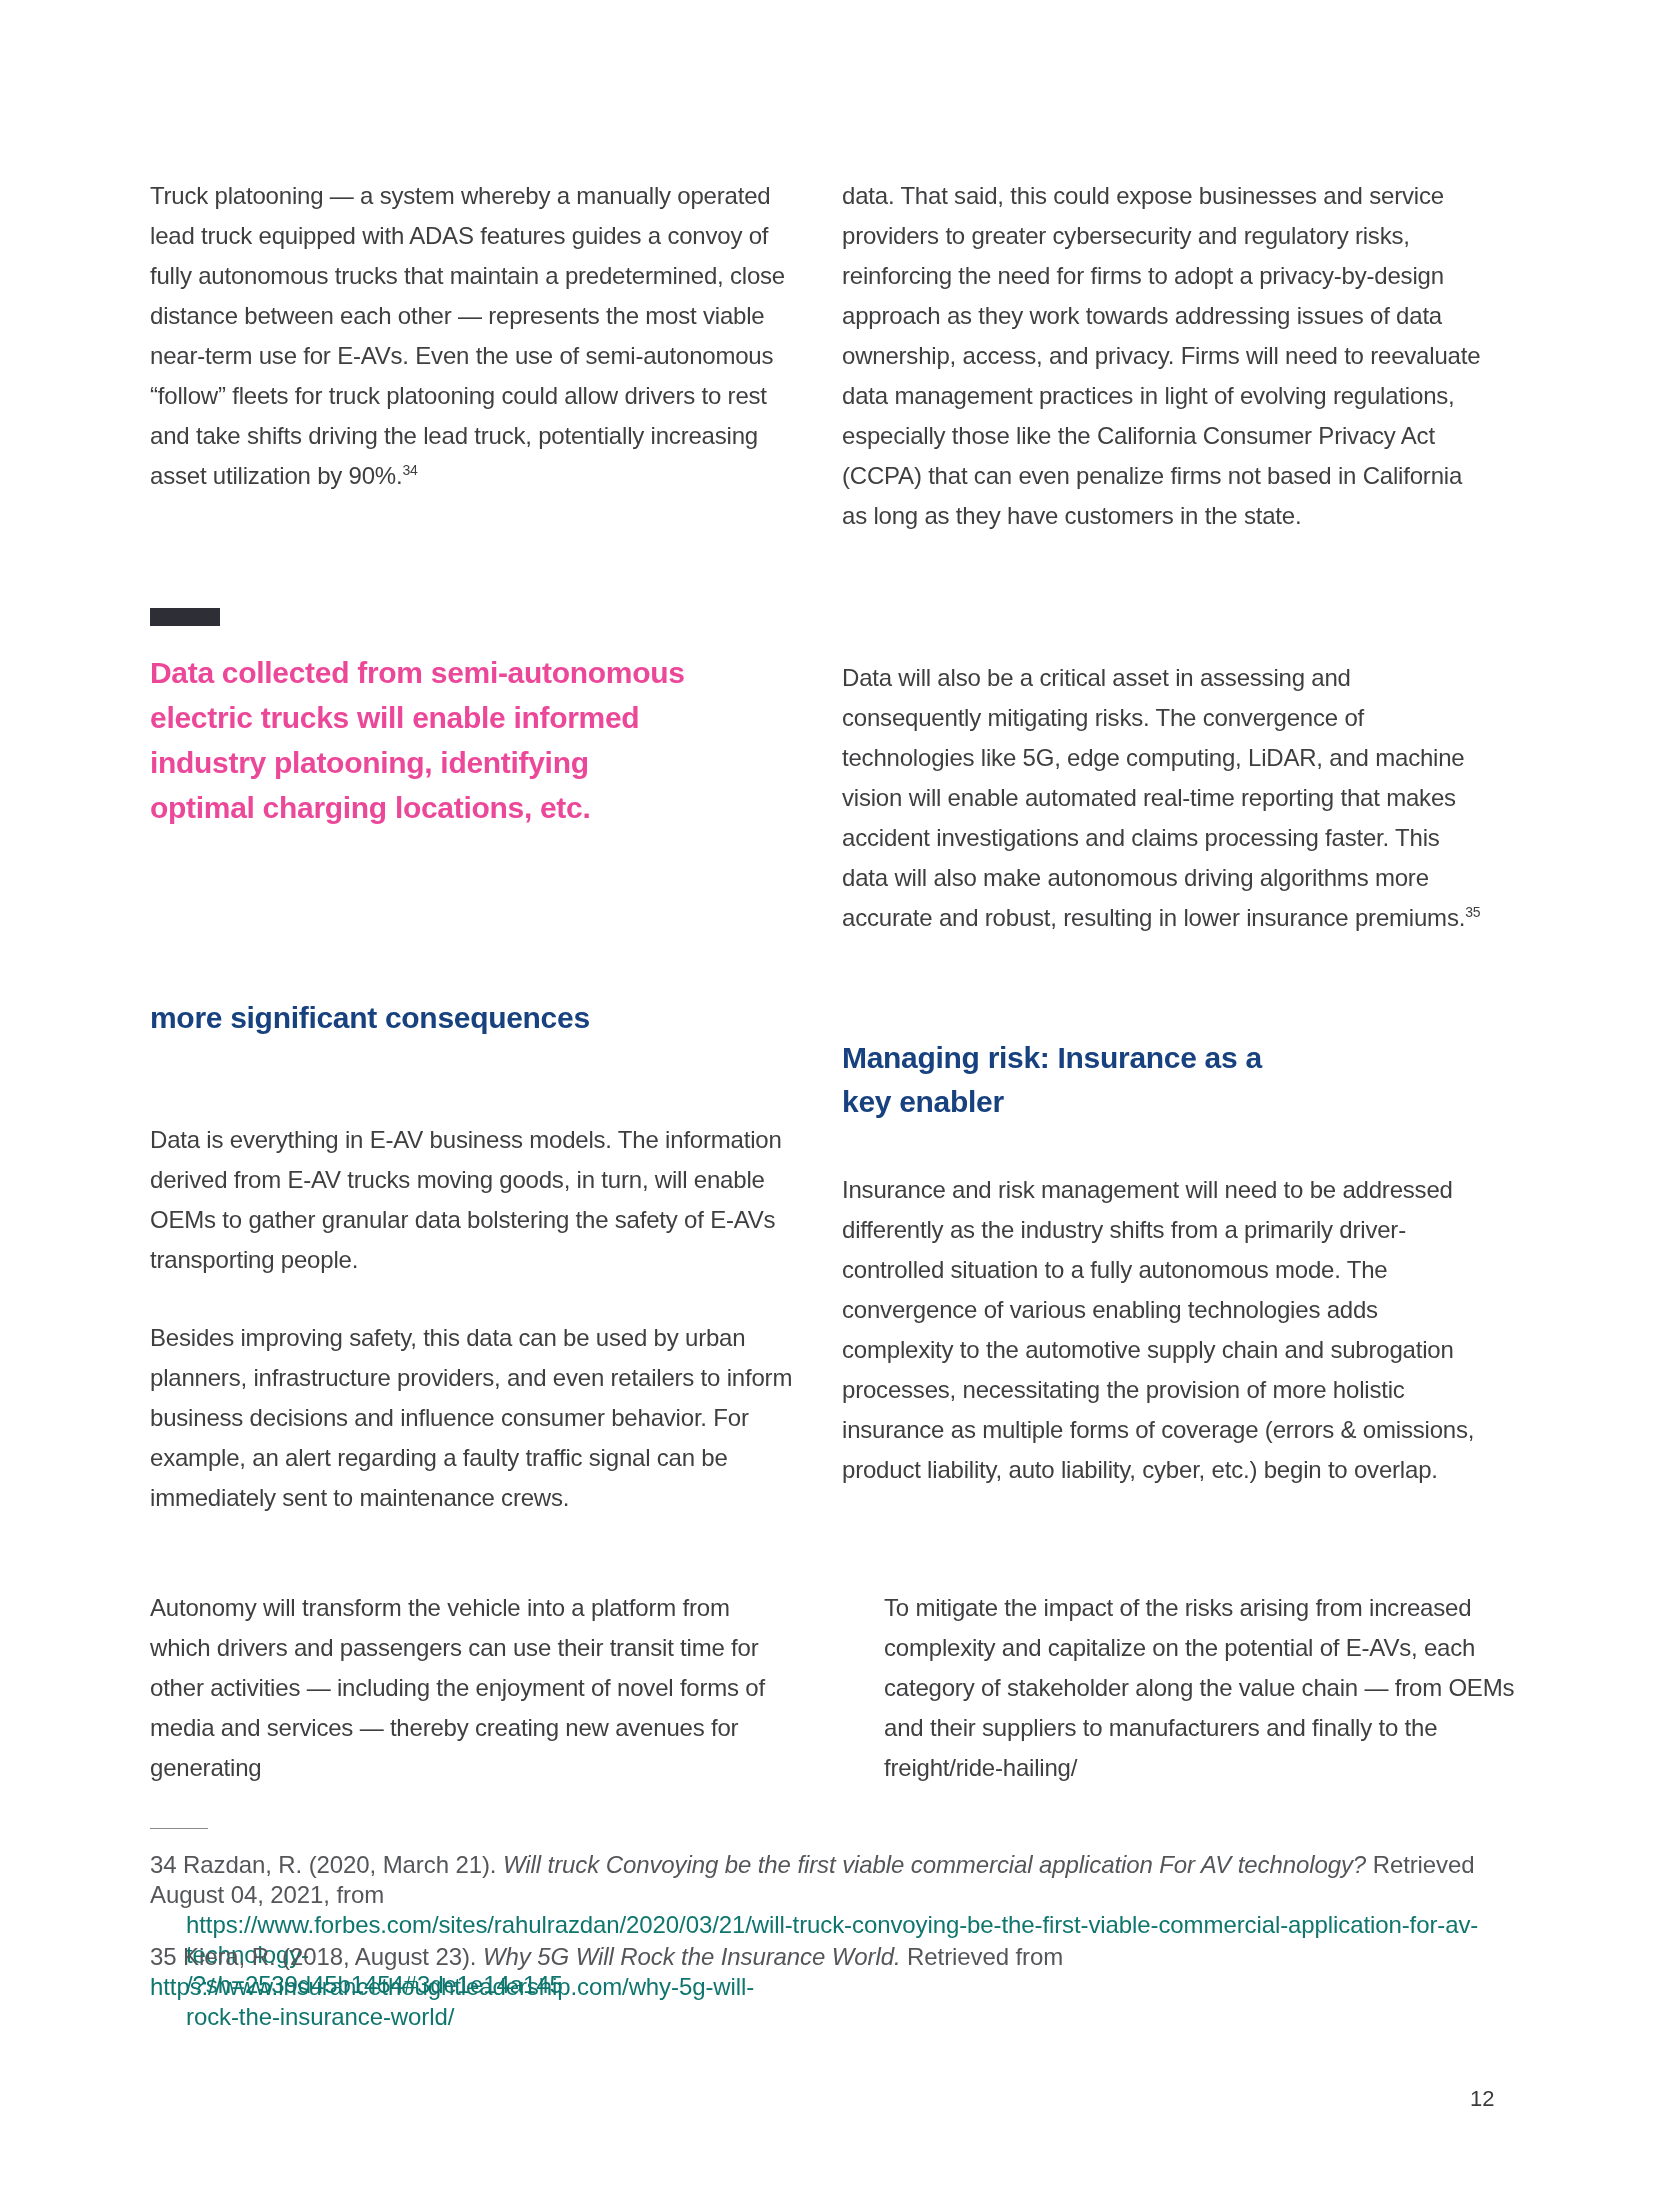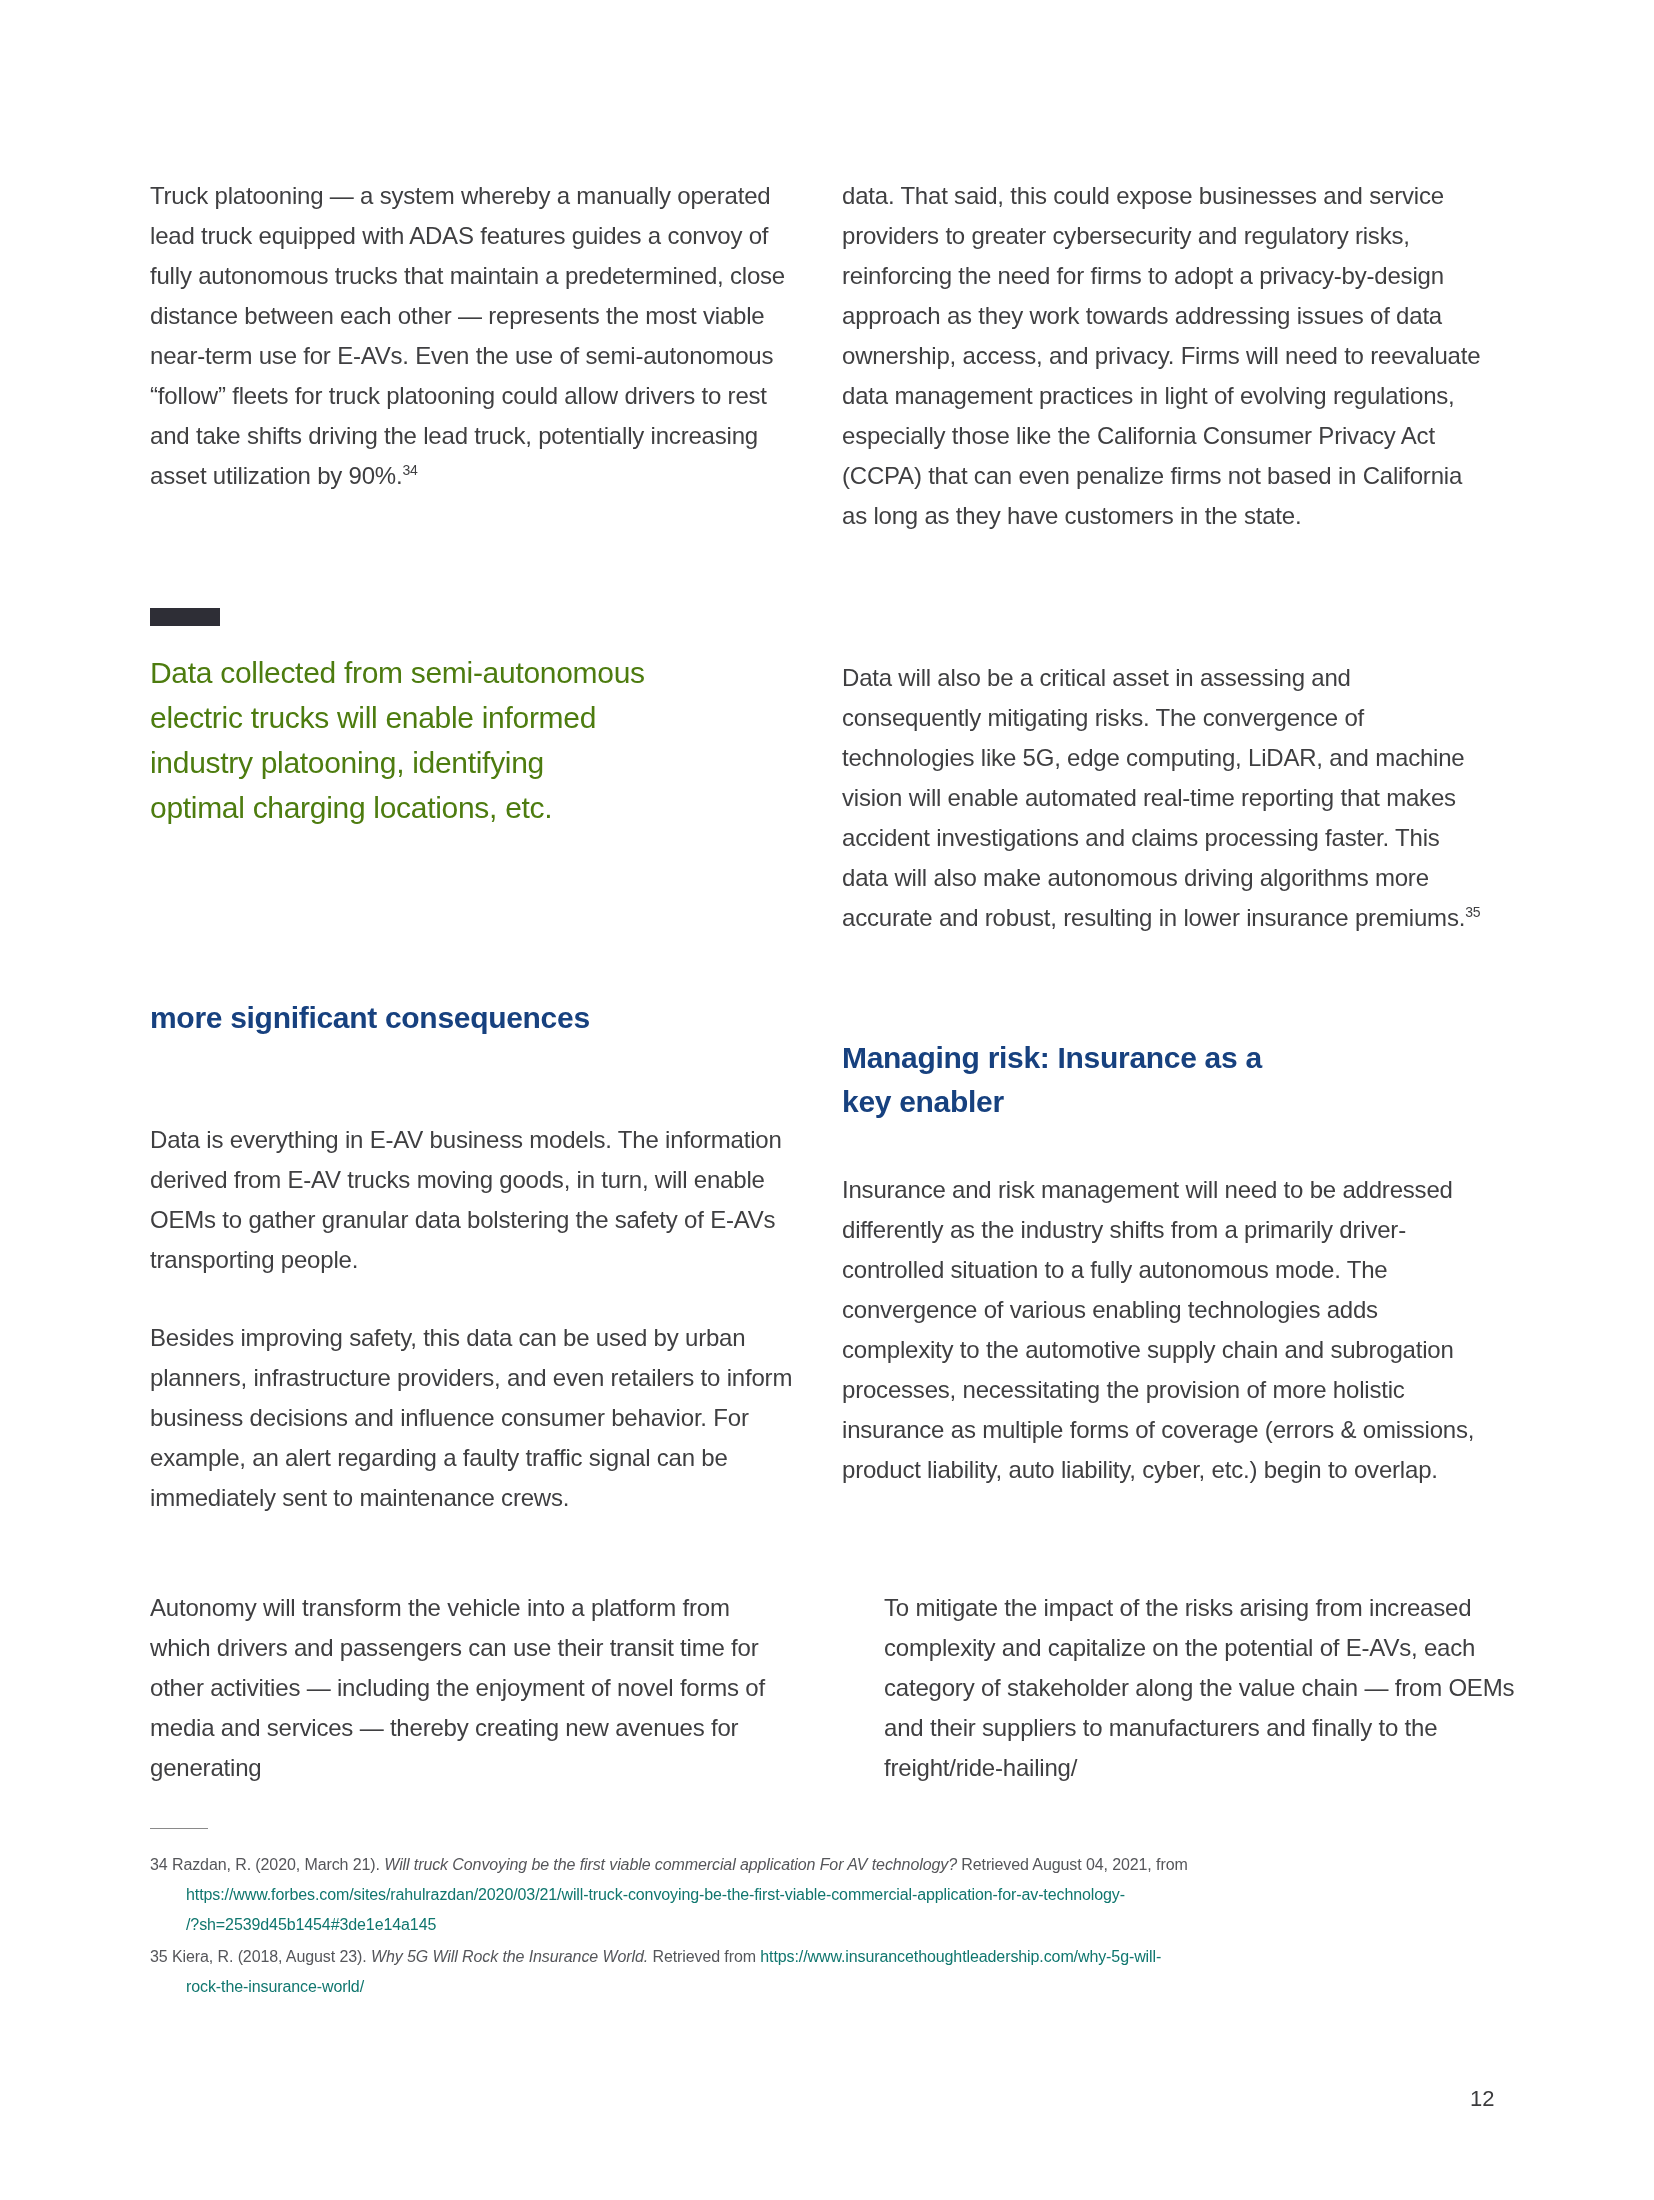--- a/index.html
+++ b/index.html
@@ -25,41 +25,41 @@
     vertical-align:super;
   }
   .pull-rule{
     width:70px;height:18px;
     background:#2e2e36;
   }
   .pull-quote{
     width:660px;
     font-size:30px;
     line-height:45px;
-    font-weight:normal;
-    color:#4d7c0f;
+    font-weight:bold;
+    color:#ec4899;
     letter-spacing:-0.3px;
   }
   .pull-quote span{display:block;}
   .section-heading{
     width:660px;
     font-size:30px;
     line-height:44px;
     font-weight:bold;
     color:#17417f;
     letter-spacing:-0.3px;
   }
   .section-heading span{display:block;}
   .footnote-divider{
     width:58px;height:0;
     border-top:1px solid #8a8a8a;
   }
   .footnote{
     width:1330px;
-    font-size:16px;
+    font-size:24px;
     line-height:30px;
     color:#55565a;
     letter-spacing:-0.1px;
   }
   .footnote .fn-cont{margin-left:36px;}
   .footnote .italic{font-style:italic;}
   .footnote a{
     color:#0f766e;
     text-decoration:none;
     cursor:pointer;

